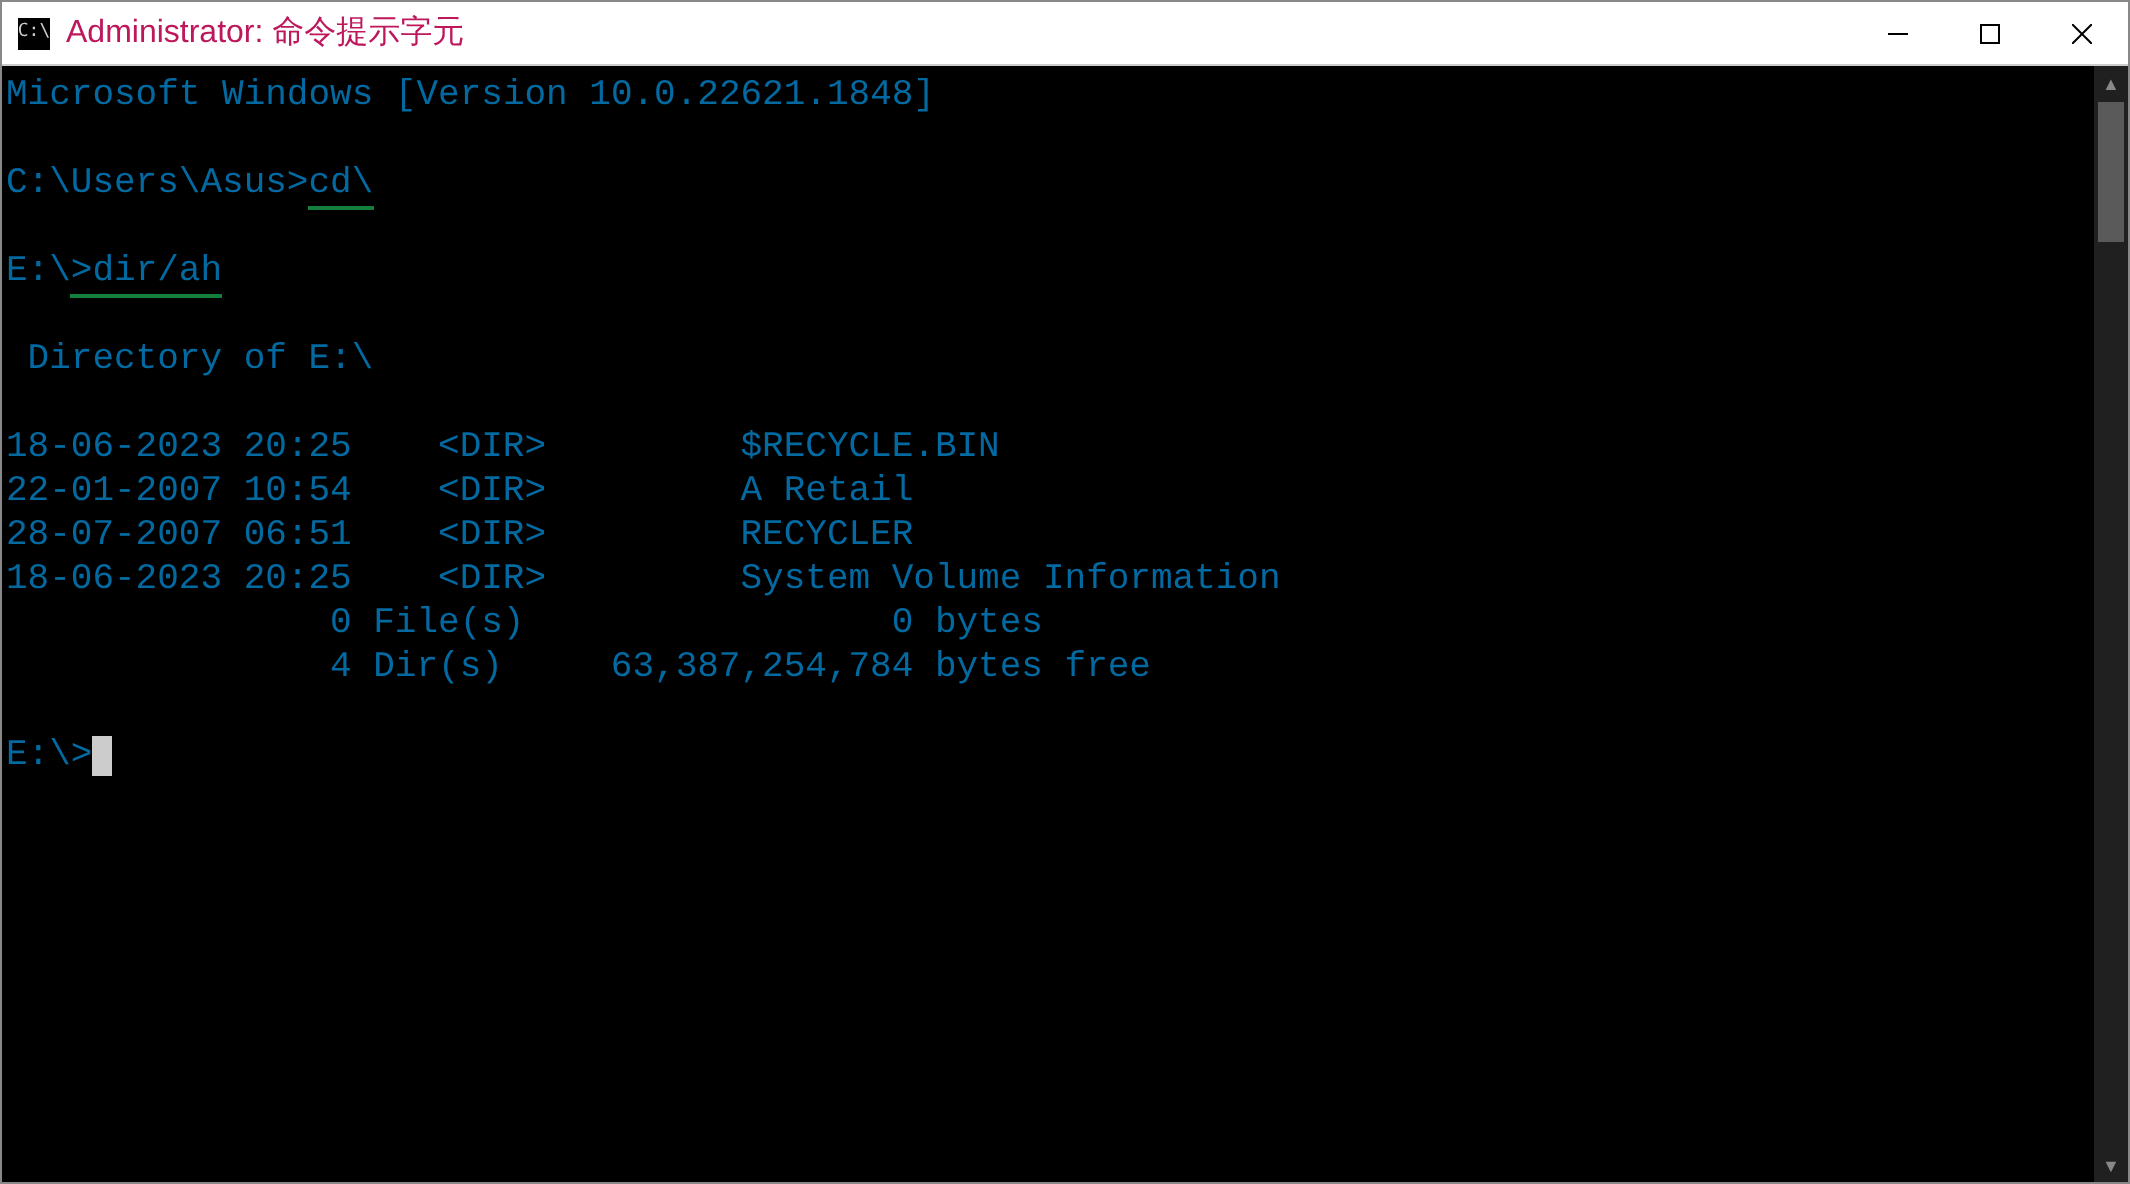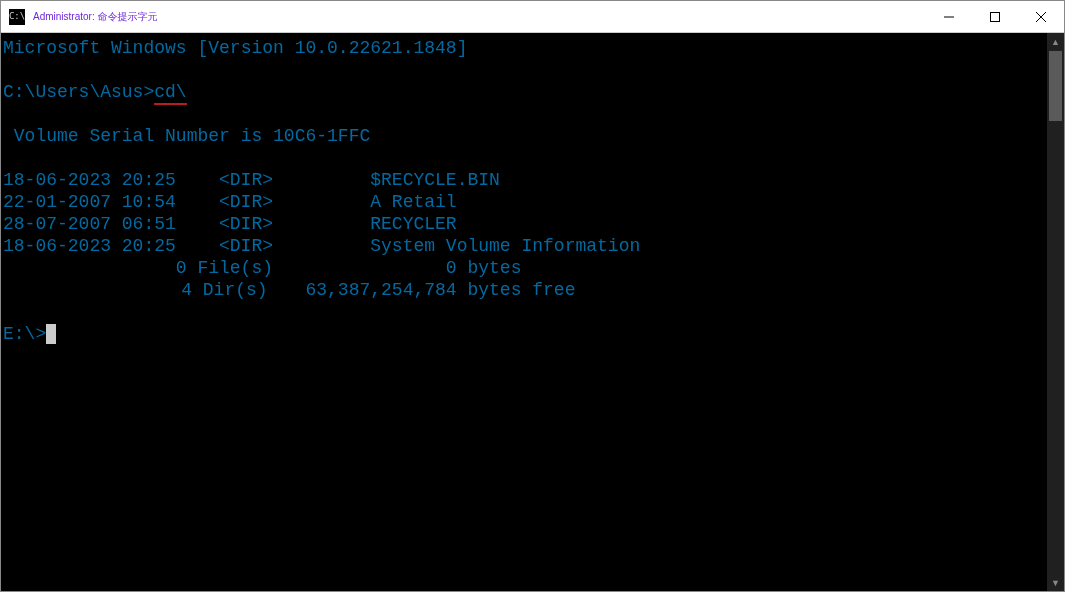--- a/index.html
+++ b/index.html
@@ -28,22 +28,22 @@
       align-items: center;
       justify-content: center;
     }
     .app-icon span {
       color: #ccc;
       font-size: 9px;
       font-family: Consolas, monospace;
       line-height: 1;
     }
     .title-text {
-      font-size: 10px;
-      color: #6d28d9;
+      font-size: 16px;
+      color: #be185d;
       flex: 0 0 auto;
     }
     .title-spacer { flex: 1; }
     .win-controls {
       display: flex;
       height: 100%;
     }
     .win-btn {
       width: 46px;
       height: 100%;
@@ -96,32 +96,32 @@
       display: flex;
       align-items: center;
       justify-content: center;
       color: #888;
       font-size: 9px;
     }
     .scroll-arrow.up { top: 0; }
     .scroll-arrow.down { bottom: 0; }
 
     .underline {
-      border-bottom: 2px solid #b91c1c;
+      border-bottom: 2px solid #15803d;
       padding-bottom: 1px;
     }
     .prompt-line { display: block; }
     .row { display: flex; }
     .col-date { width: 11ch; }
     .col-time { width: 9ch; }
     .col-type { width: 14ch; }
     .col-name { }
     .summary-row { display: flex; }
     .sum-pad1 { width: 15ch; }
-    .sum-count { width: 11ch; text-align: center; }
+    .sum-count { width: 11ch; text-align: left; }
     .sum-size { width: 16ch; text-align: right; }
     .sum-label { padding-left: 1ch; }
     .cursor-block {
       display: inline-block;
       width: 10px;
       height: 20px;
       background: #ccc;
       vertical-align: text-bottom;
     }
   </style>
@@ -149,21 +149,22 @@
       <svg width="10" height="10" viewBox="0 0 10 10">
           <path d="M0 0 L10 10 M10 0 L0 10" stroke="#000" stroke-width="1"></path>
         </svg>
     </div>
   </div>
 </div>
 
 <div class="terminal-wrap">
   <div class="terminal"><span class="prompt-line">Microsoft Windows [Version 10.0.22621.1848]</span>
 <span class="prompt-line"><span>C:\Users\Asus&gt;</span><span class="underline">cd\</span></span>
-<span class="prompt-line"> Volume Serial Number is 10C6-1FFC</span>
+<span class="prompt-line"><span>E:\<span class="underline">&gt;</span></span><span class="underline">dir/ah</span></span>
+<span class="prompt-line"> Directory of E:\</span>
 <div id="dir-rows"><div class="row"><span class="col-date">18-06-2023</span><span class="col-time">20:25</span><span class="col-type">&lt;DIR&gt;</span><span class="col-name">$RECYCLE.BIN</span></div><div class="row"><span class="col-date">22-01-2007</span><span class="col-time">10:54</span><span class="col-type">&lt;DIR&gt;</span><span class="col-name">A Retail</span></div><div class="row"><span class="col-date">28-07-2007</span><span class="col-time">06:51</span><span class="col-type">&lt;DIR&gt;</span><span class="col-name">RECYCLER</span></div><div class="row"><span class="col-date">18-06-2023</span><span class="col-time">20:25</span><span class="col-type">&lt;DIR&gt;</span><span class="col-name">System Volume Information</span></div></div><div class="summary-row"><span class="sum-pad1"></span><span class="sum-count">0 File(s)</span><span class="sum-size">0</span><span class="sum-label">bytes</span></div><div class="summary-row"><span class="sum-pad1"></span><span class="sum-count">4 Dir(s)</span><span class="sum-size">63,387,254,784</span><span class="sum-label">bytes free</span></div>
 <span class="prompt-line"><span>E:\&gt;</span><span class="cursor-block"></span></span></div>
 
   <div class="scrollbar">
     <div class="scroll-arrow up">▲</div>
     <div class="scroll-thumb"></div>
     <div class="scroll-arrow down">▼</div>
   </div>
 </div>
 

